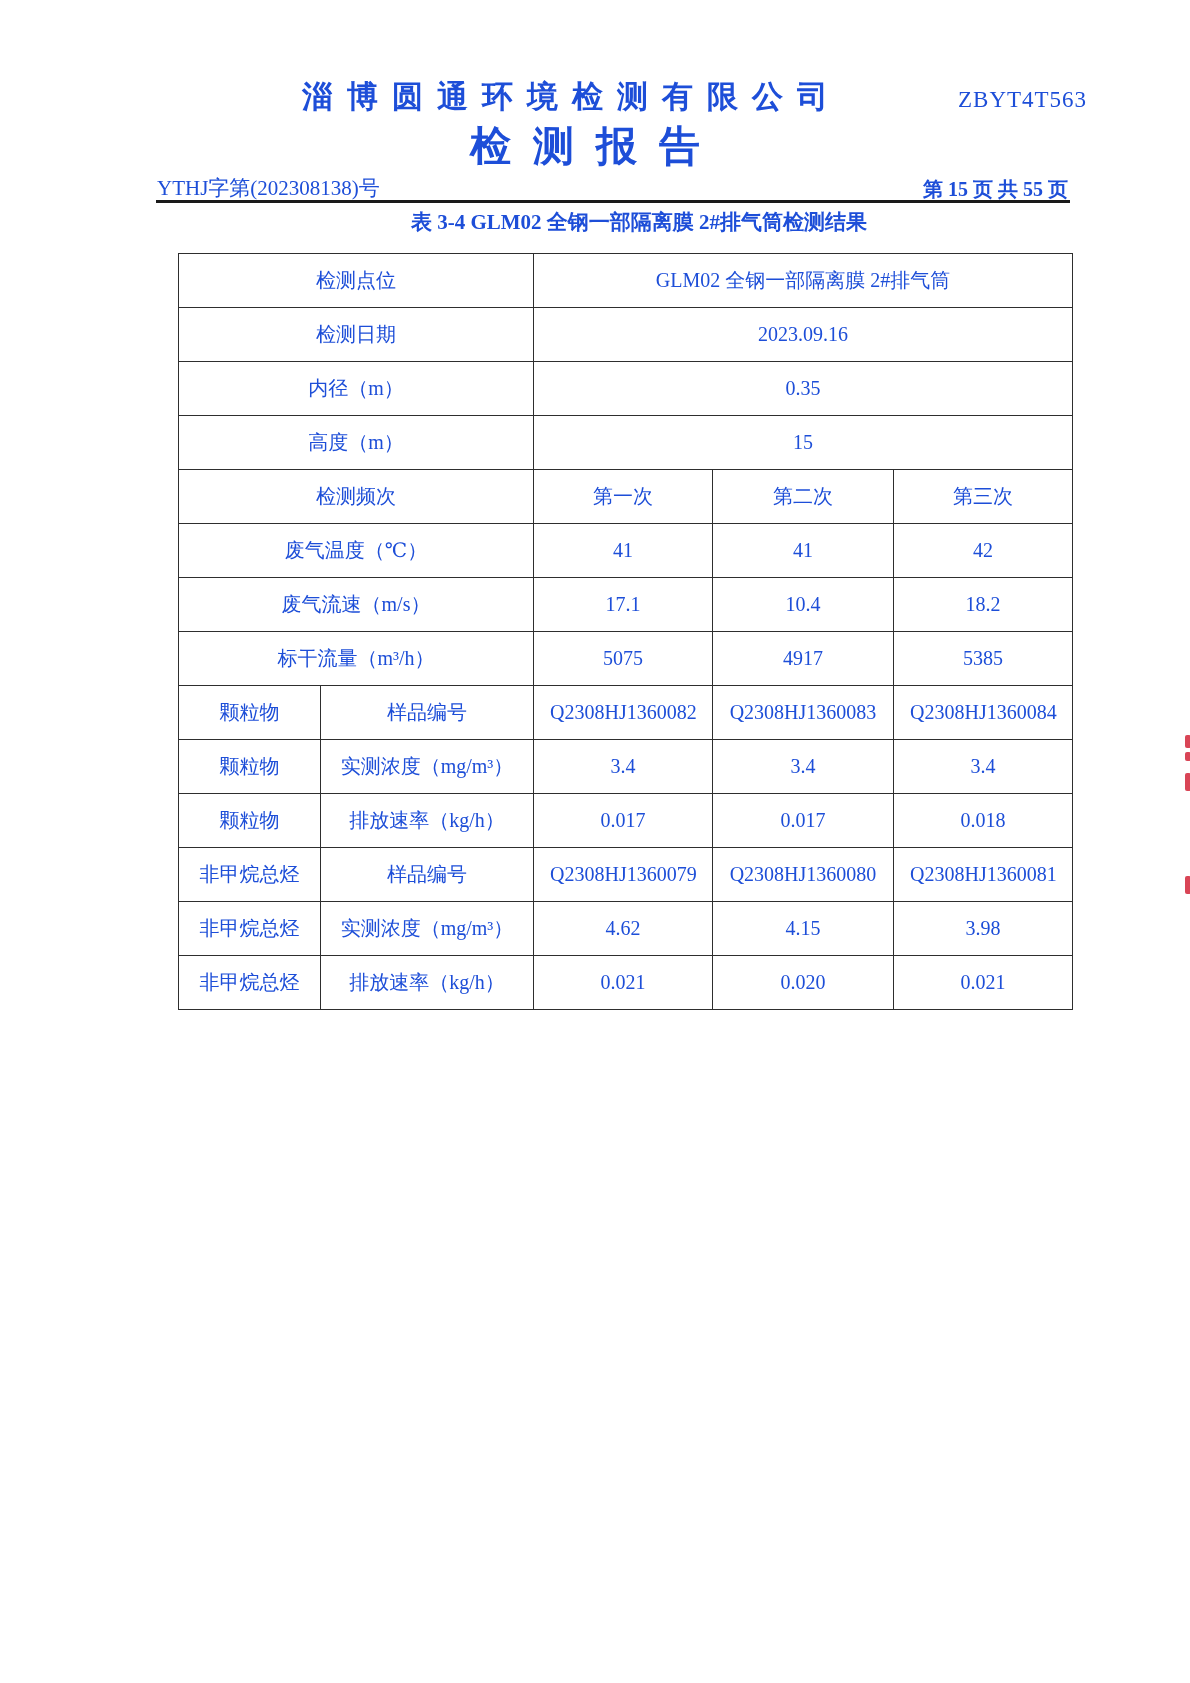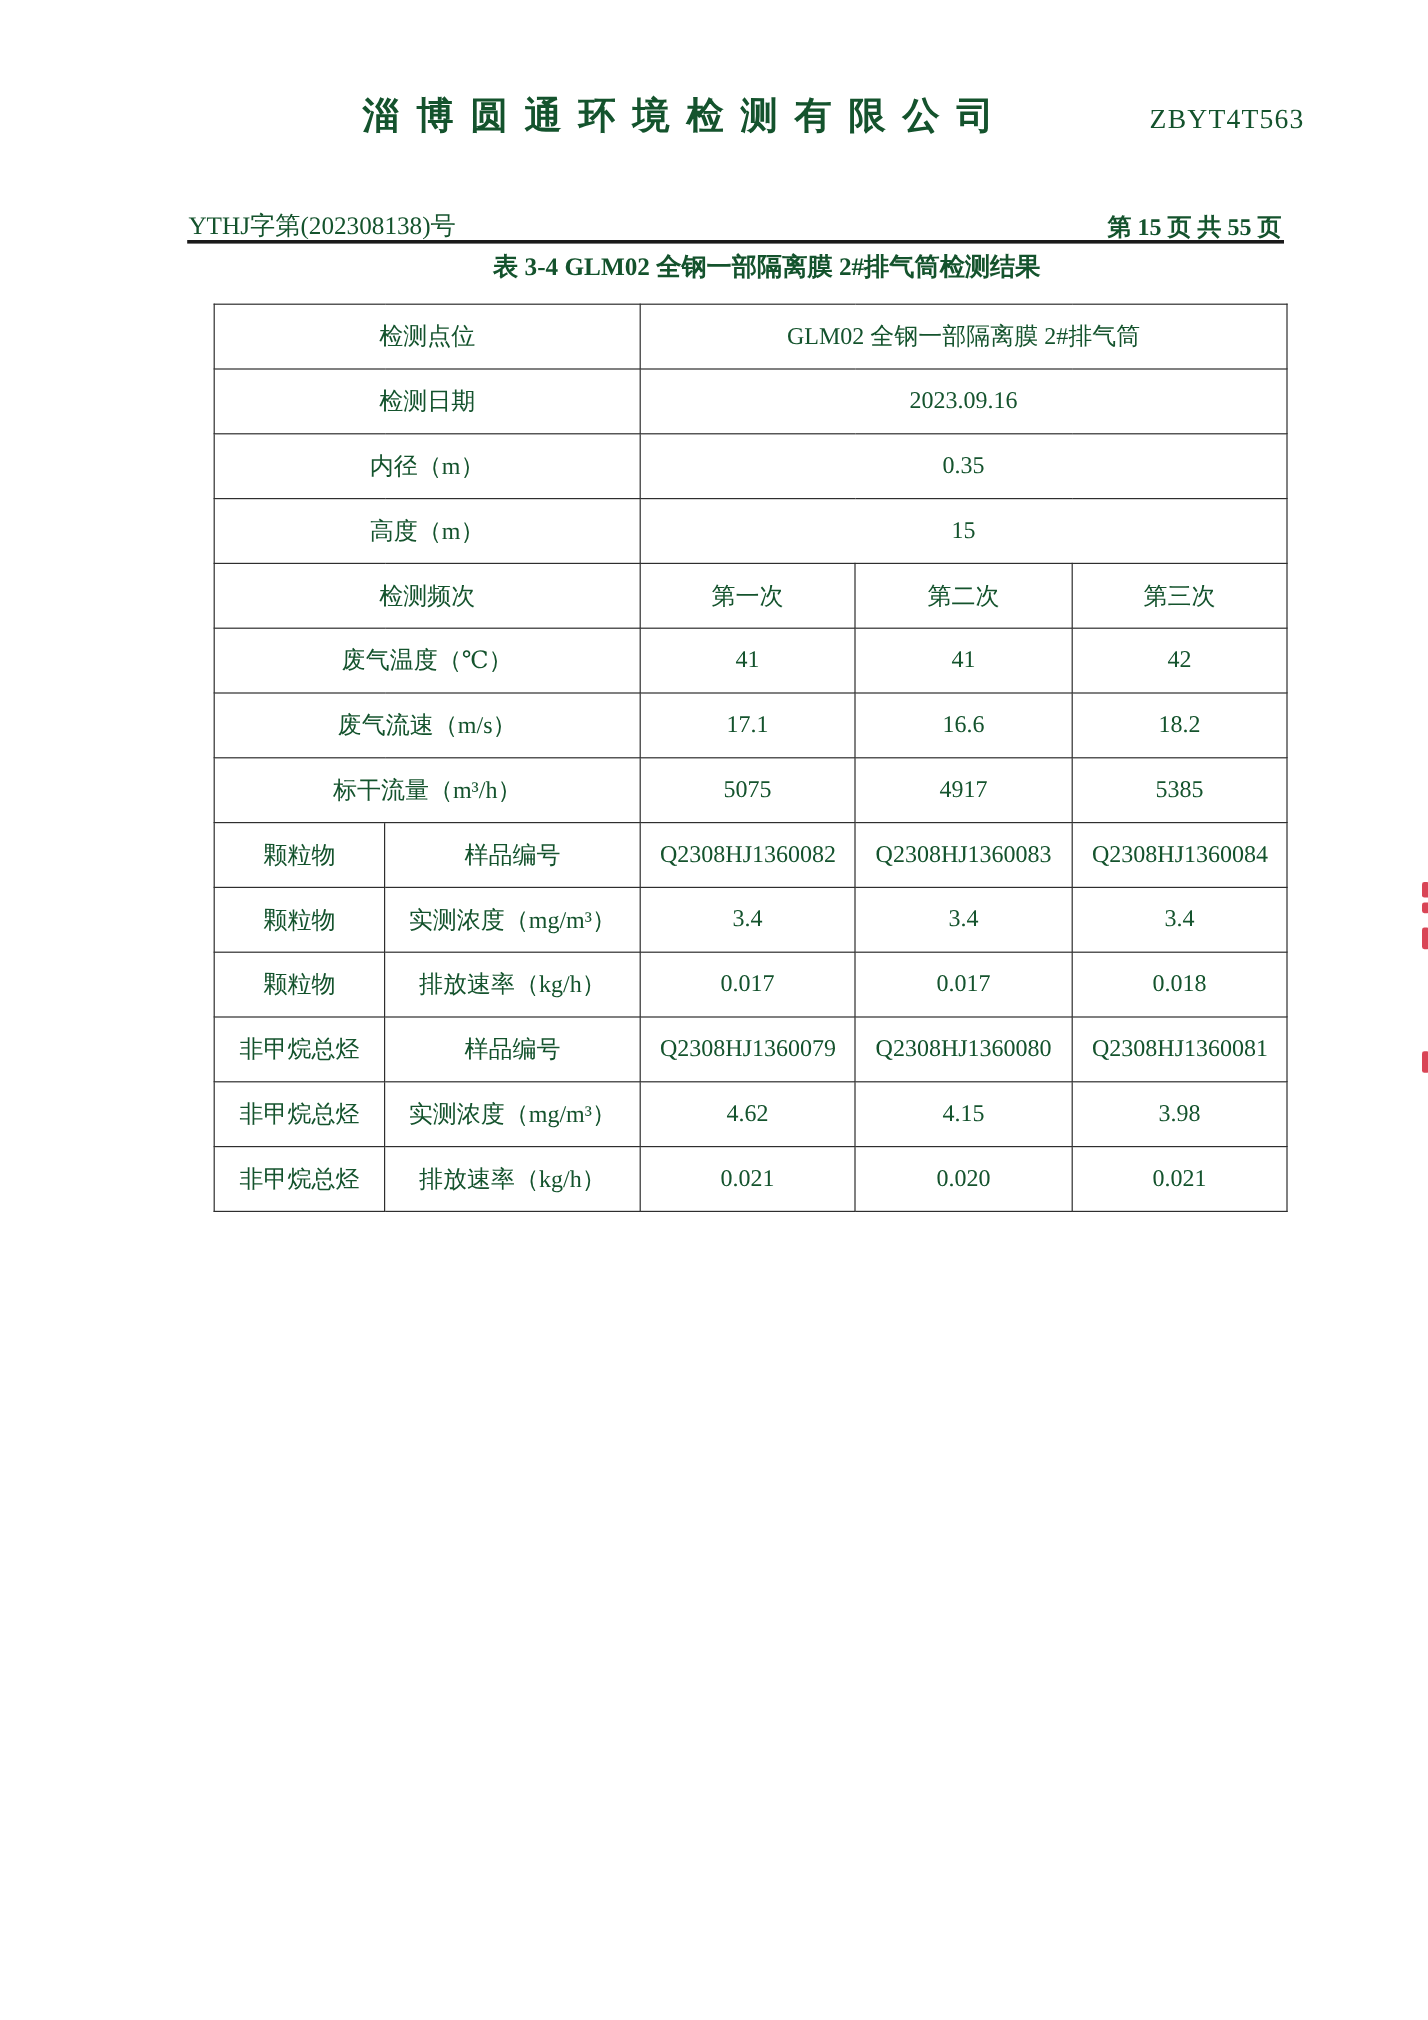--- a/index.html
+++ b/index.html
@@ -3,21 +3,21 @@
 <meta charset="utf-8">
 <style>
   html,body{margin:0;padding:0;background:#888;}
   .page{
     position:relative;
     width:1190px;height:1683px;
     margin:0 auto;
     background:#ffffff;
     overflow:hidden;
     font-family:"Liberation Serif","DejaVu Serif",serif;
-    color:#14532d;
+    color:#1d4ed8;
   }
   
   .company{
     position:absolute;left:302px;top:76px;
     font-size:31px;font-weight:600;letter-spacing:14px;
     white-space:nowrap;
   }
   .doccode{
     position:absolute;left:930px;top:87px;
     font-size:23px;letter-spacing:1px;margin-left:28px;
@@ -70,20 +70,21 @@
   .f3{top:773px;height:18px;}
   .f4{top:876px;height:18px;}
 </style>
 </head>
 <body>
 
 <div class="page">
 
   <div class="company">淄博圆通环境检测有限公司</div>
   <div class="doccode">ZBYT4T563</div>
+  <div class="rtitle">检测报告</div>
   <div class="rnum">YTHJ字第(202308138)号</div>
   <div class="pageind">第 15 页 共 55 页</div>
   <div class="hrule"></div>
 
   <div class="ttitle">表 3-4 GLM02 全钢一部隔离膜 2#排气筒检测结果</div>
 
   <table class="rtable">
     <colgroup>
       <col style="width:142px">
       <col style="width:213px">
@@ -116,21 +117,21 @@
         </tr>
         <tr>
           <td colspan="2">废气温度（℃）</td>
           <td>41</td>
           <td>41</td>
           <td>42</td>
         </tr>
         <tr>
           <td colspan="2">废气流速（m/s）</td>
           <td>17.1</td>
-          <td>16.6</td>
+          <td>10.4</td>
           <td>18.2</td>
         </tr>
         <tr>
           <td colspan="2">标干流量（m³/h）</td>
           <td>5075</td>
           <td>4917</td>
           <td>5385</td>
         </tr>
         <tr>
           <td>颗粒物</td>

